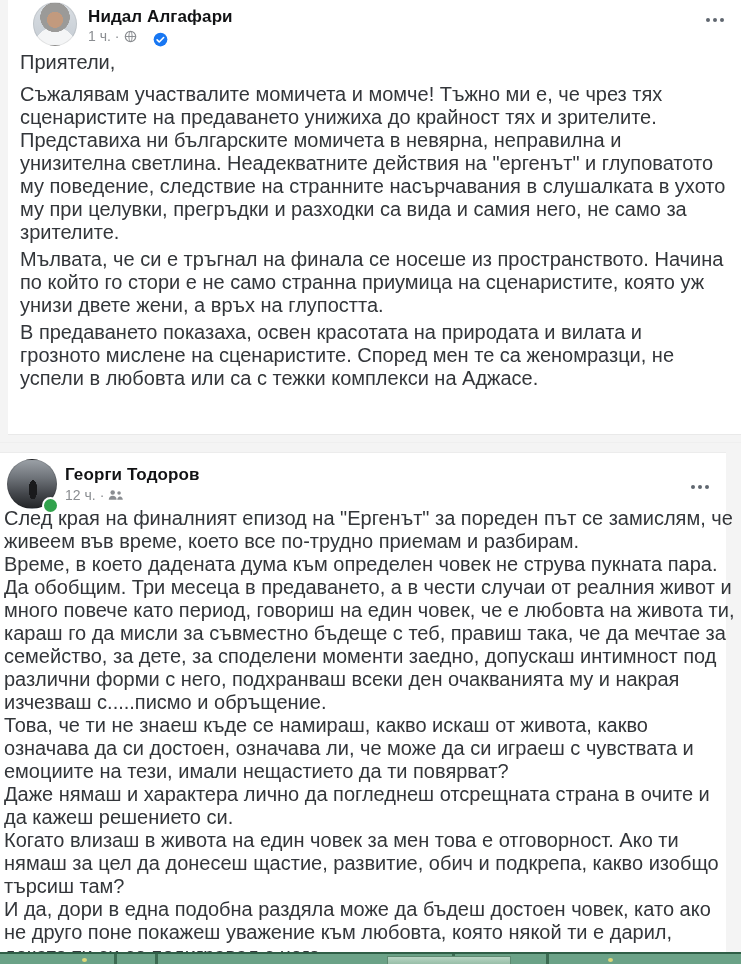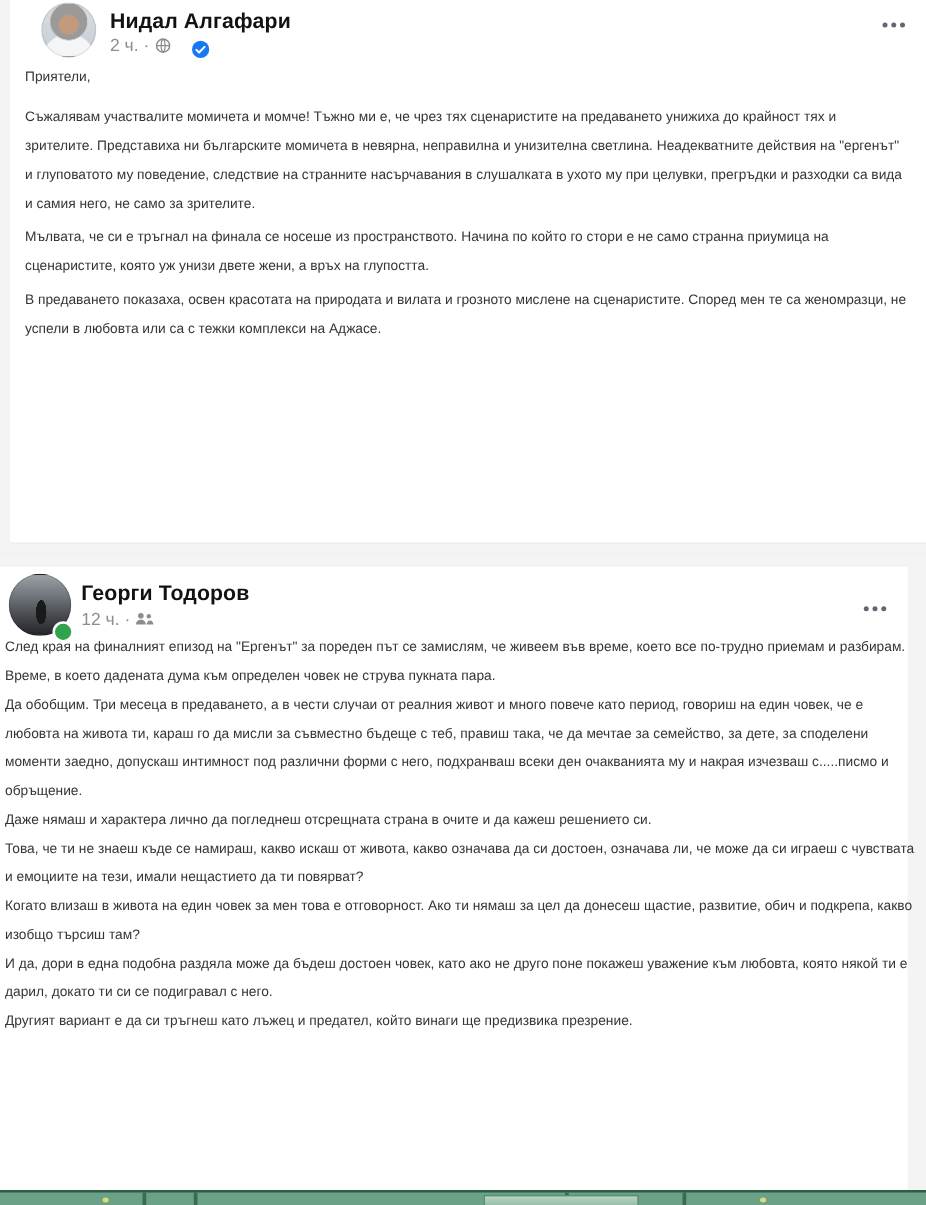--- a/index.html
+++ b/index.html
@@ -37,21 +37,21 @@
     position:absolute;width:13px;height:13px;border-radius:50%;
     background:#31a24c;border:2px solid #ffffff;box-sizing:content-box;
   }
   .name-row{position:absolute;display:flex;align-items:center;gap:5px;flex-direction:column;}
   .name{font-size:17px;font-weight:700;color:#111214;letter-spacing:.1px;white-space:nowrap;}
   .meta-row{position:absolute;display:flex;align-items:center;gap:4px;color:#8a8d91;font-size:14px;}
   .more-btn{position:absolute;width:32px;height:24px;display:flex;align-items:center;justify-content:center;cursor:pointer;}
   .dots{width:4px;height:4px;border-radius:50%;background:#606770;box-shadow:7px 0 0 #606770,14px 0 0 #606770;display:block;margin-right:14px;}
 
   
-  .body-text{position:absolute;color:#33363a;font-size:11px;line-height:23px;}
+  .body-text{position:absolute;color:#33363a;font-size:20px;line-height:23px;}
   .body1{left:12px;top:51px;width:706px;}
   .body2{left:4px;top:522px;width:731px;}
   .body-text p{margin:0;}
   .body1 p{margin-bottom:4px;}
   .body1 p.greeting{margin-bottom:9px;}
   .body2 p{margin:0;}
 
   
   .taskbar{
     position:absolute;left:0;bottom:0;width:741px;height:12px;
@@ -75,21 +75,21 @@
       <span class="name">Нидал Алгафари</span>
       <span>
         <svg width="15" height="15" viewBox="0 0 24 24">
           <circle cx="12" cy="12" r="11" fill="#1877f2"></circle>
           <path d="M6.6 12.6l3.4 3.4 7-7.2" stroke="#ffffff" stroke-width="2.6" fill="none" stroke-linecap="round" stroke-linejoin="round"></path>
         </svg>
       </span>
     </div>
 
     <div class="meta-row" style="left:80px;top:28px;">
-      <span>2 ч.</span>
+      <span>1 ч.</span>
       <span>·</span>
       <span>
         <svg width="13" height="13" viewBox="0 0 16 16">
           <circle cx="8" cy="8" r="6.4" fill="none" stroke="#8a8d91" stroke-width="1.5"></circle>
           <path d="M1.6 8h12.8 M8 1.6c2.6 2 2.6 10.8 0 12.8 M8 1.6c-2.6 2-2.6 10.8 0 12.8" fill="none" stroke="#8a8d91" stroke-width="1.2"></path>
         </svg>
       </span>
     </div>
 
     <div class="more-btn" style="right:10px;top:8px;">
@@ -131,22 +131,22 @@
 
     <div class="more-btn" style="right:10px;top:22px;">
       <span class="dots"></span>
     </div>
   </div>
 
   <div class="body-text body2" style="left:4px;top:54px;width:731px;position:relative;">
     <p>След края на финалният епизод на "Ергенът" за пореден път се замислям, че живеем във време, което все по-трудно приемам и разбирам.</p>
     <p>Време, в което дадената дума към определен човек не струва пукната пара.</p>
     <p>Да обобщим. Три месеца в предаването, а в чести случаи от реалния живот и много повече като период, говориш на един човек, че е любовта на живота ти, караш го да мисли за съвместно бъдеще с теб, правиш така, че да мечтае за семейство, за дете, за споделени моменти заедно, допускаш интимност под различни форми с него, подхранваш всеки ден очакванията му и накрая изчезваш с.....писмо и обръщение.</p>
+    <p>Това, че ти не знаеш къде се намираш, какво искаш от живота, какво означава да си достоен, означава ли, че може да си играеш с чувствата и емоциите на тези, имали нещастието да ти повярват?</p>
     <p>Даже нямаш и характера лично да погледнеш отсрещната страна в очите и да кажеш решението си.</p>
-    <p>Това, че ти не знаеш къде се намираш, какво искаш от живота, какво означава да си достоен, означава ли, че може да си играеш с чувствата и емоциите на тези, имали нещастието да ти повярват?</p>
     <p>Когато влизаш в живота на един човек за мен това е отговорност. Ако ти нямаш за цел да донесеш щастие, развитие, обич и подкрепа, какво изобщо търсиш там?</p>
     <p>И да, дори в една подобна раздяла може да бъдеш достоен човек, като ако не друго поне покажеш уважение към любовта, която някой ти е дарил, докато ти си се подигравал с него.</p>
     <p>Другият вариант е да си тръгнеш като лъжец и предател, който винаги ще предизвика презрение.</p>
   </div>
 </article>
 
 <div class="taskbar">
   <span class="tb-sep" style="left:114px;"></span>
   <span class="tb-sep" style="left:155px;"></span>
   <span class="tb-sep" style="left:452px;"></span>

